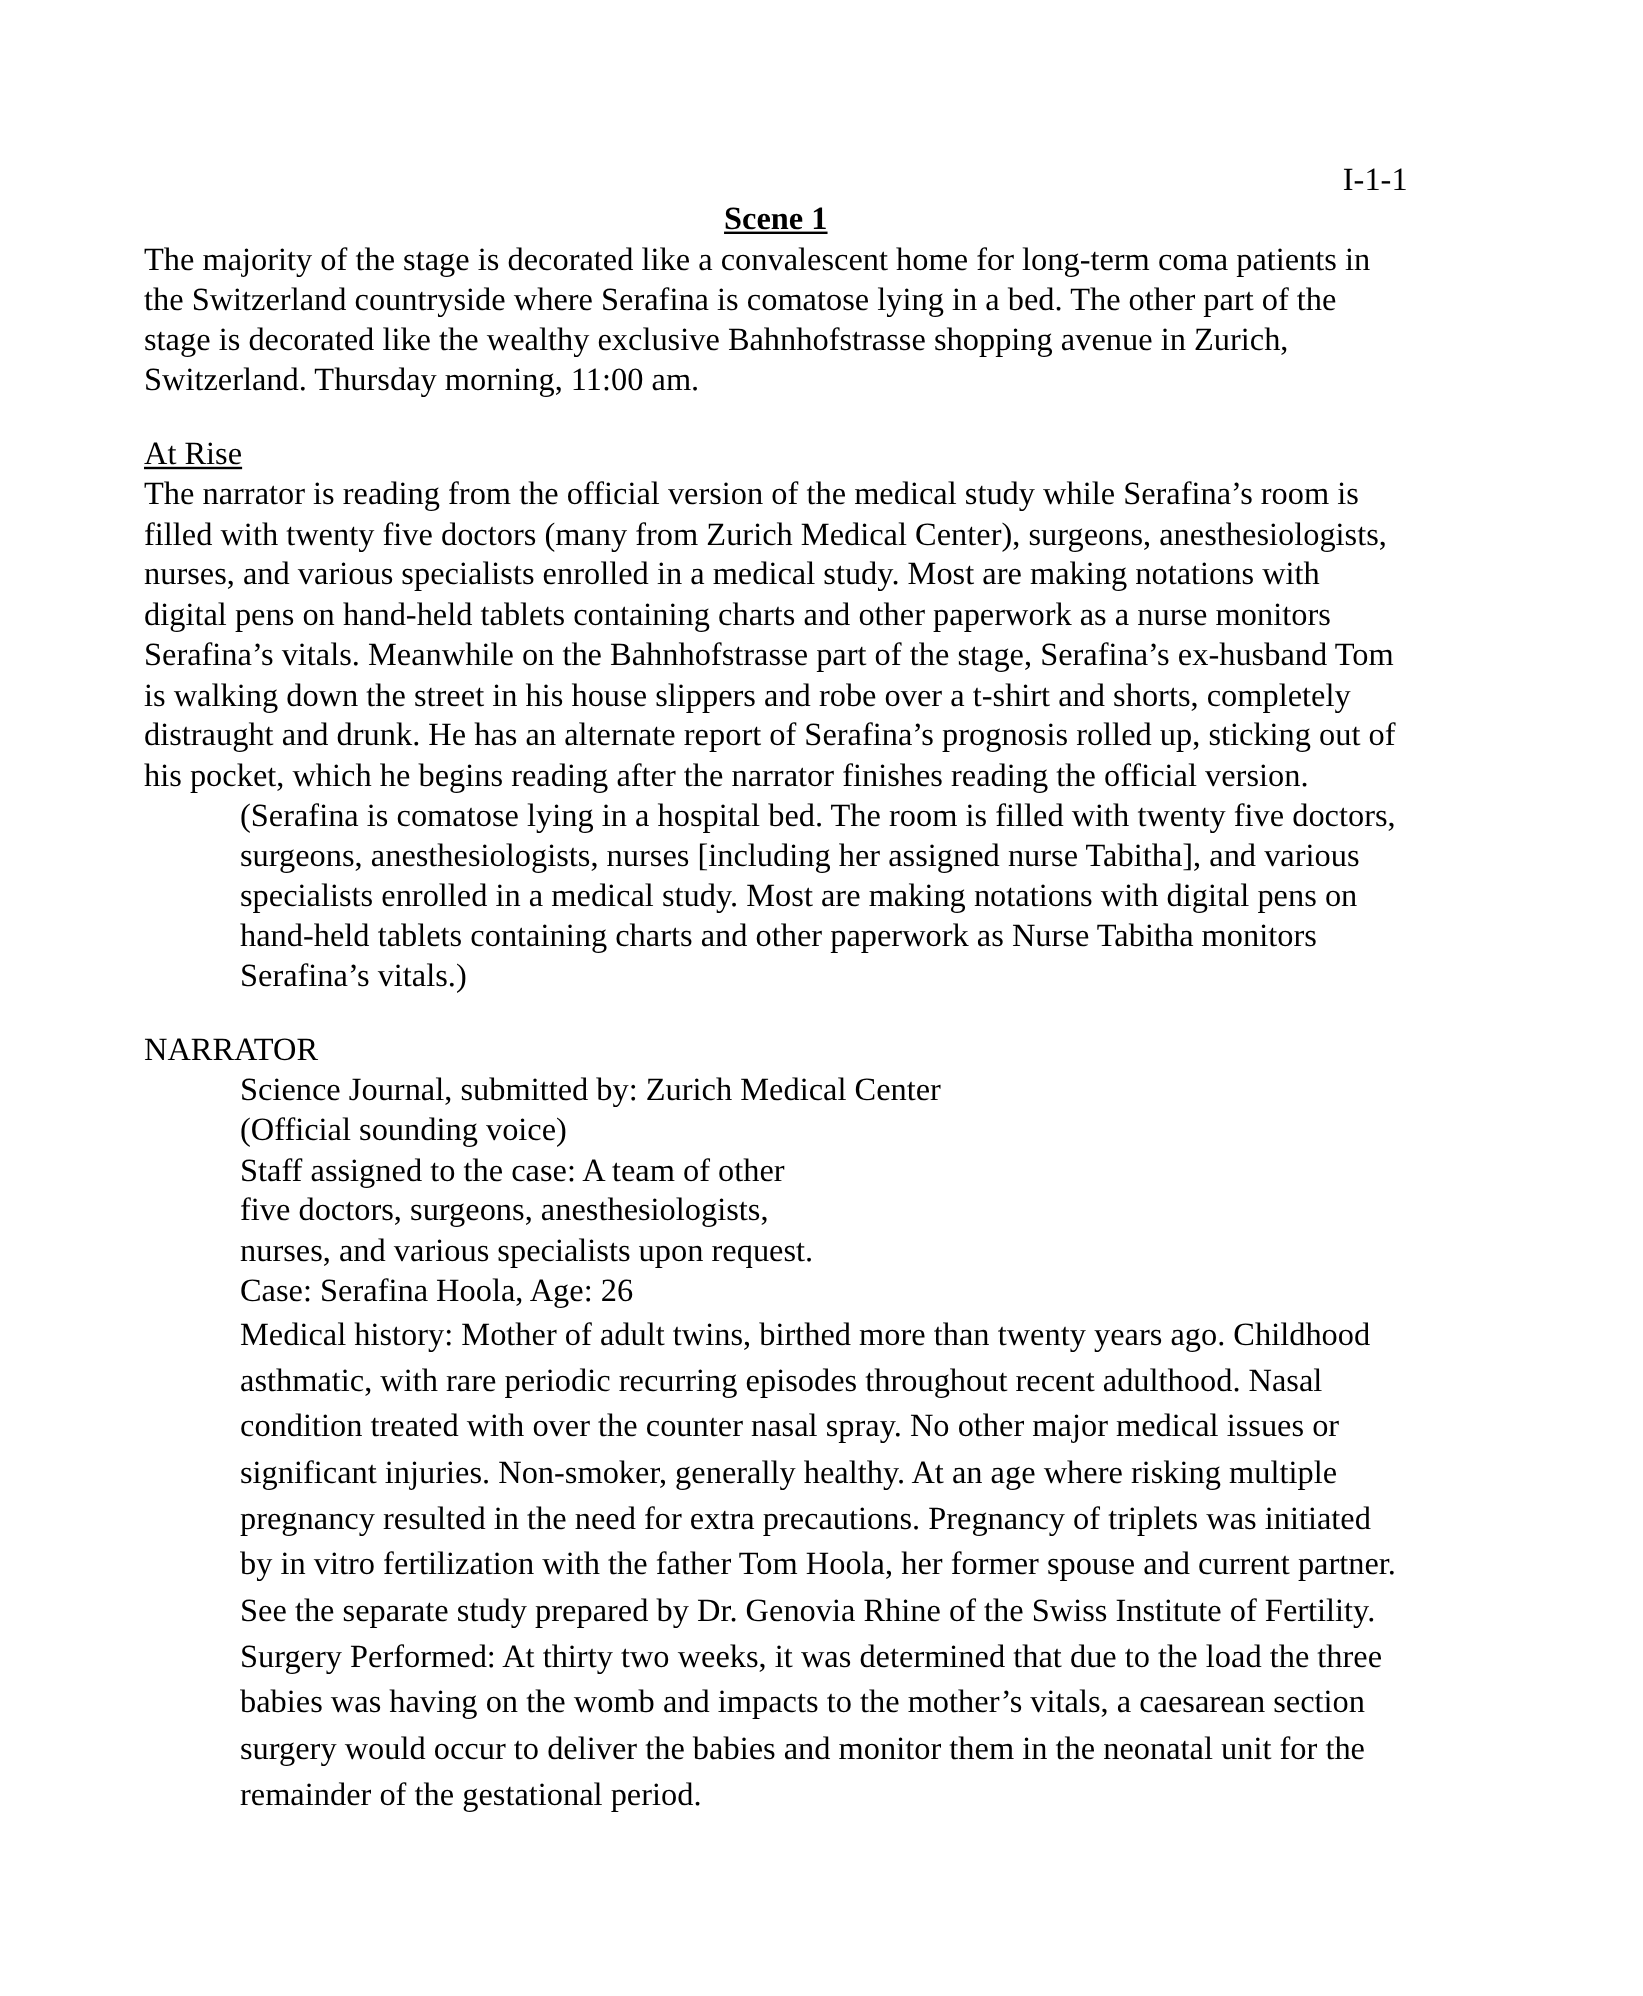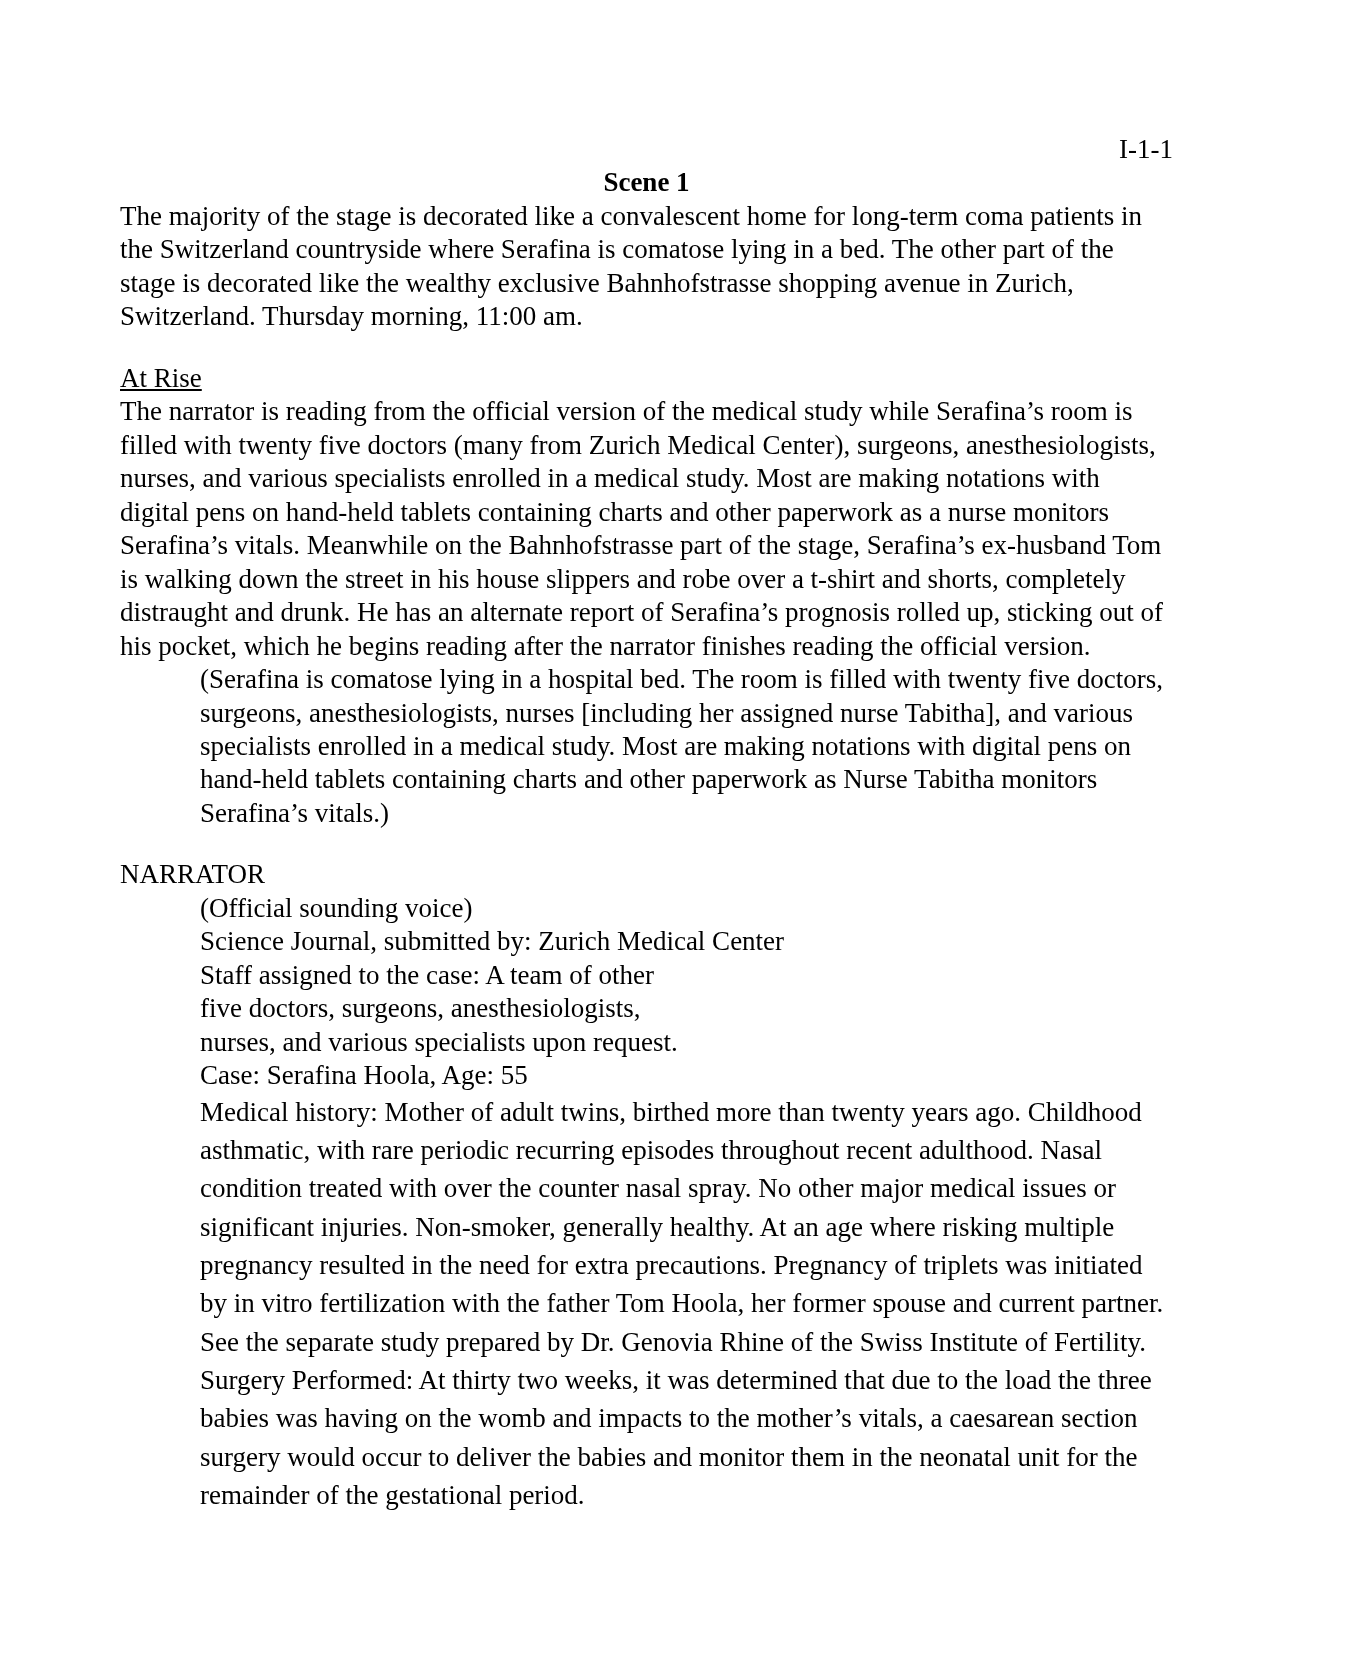--- a/index.html
+++ b/index.html
@@ -30,20 +30,21 @@
   }
   .act-heading {
     text-align: center;
     font-weight: bold;
     text-decoration: underline;
     margin-top: 5px;
   }
   .scene-heading {
     text-align: center;
     font-weight: bold;
+    text-decoration: underline;
   }
   .section-label {
     text-decoration: underline;
   }
   .para {
     margin: 0;
   }
   .gap {
     margin-top: 28px;
   }
@@ -73,22 +74,22 @@
   <div class="section-label gap">At Rise</div>
 
   <p class="para">The narrator is reading from the official version of the medical study while Serafina’s room is filled with twenty five doctors (many from Zurich Medical Center), surgeons, anesthesiologists, nurses, and various specialists enrolled in a medical study. Most are making notations with digital pens on hand-held tablets containing charts and other paperwork as a nurse monitors Serafina’s vitals. Meanwhile on the Bahnhofstrasse part of the stage, Serafina’s ex-husband Tom is walking down the street in his house slippers and robe over a t-shirt and shorts, completely distraught and drunk. He has an alternate report of Serafina’s prognosis rolled up, sticking out of his pocket, which he begins reading after the narrator finishes reading the official version.</p>
 
 
   <p class="para indented">(Serafina is comatose lying in a hospital bed. The room is filled with twenty five doctors, surgeons, anesthesiologists, nurses [including her assigned nurse Tabitha], and various specialists enrolled in a medical study. Most are making notations with digital pens on hand-held tablets containing charts and other paperwork as Nurse Tabitha monitors Serafina’s vitals.)</p>
 
   <div class="gap">NARRATOR</div>
 
   <div class="indented">
+    <div class="speech-line">Science Journal, submitted by: Zurich Medical Center</div>
     <div class="speech-line">(Official sounding voice)</div>
-    <div class="speech-line">Science Journal, submitted by: Zurich Medical Center</div>
     <div class="speech-line">Staff assigned to the case: A team of other</div>
     <div class="speech-line">five doctors, surgeons, anesthesiologists,</div>
     <div class="speech-line">nurses, and various specialists upon request.</div>
-    <div class="speech-line">Case: Serafina Hoola, Age: 55</div>
+    <div class="speech-line">Case: Serafina Hoola, Age: 26</div>
     <p class="para medical">Medical history: Mother of adult twins, birthed more than twenty years ago. Childhood asthmatic, with rare periodic recurring episodes throughout recent adulthood. Nasal condition treated with over the counter nasal spray. No other major medical issues or significant injuries. Non-smoker, generally healthy. At an age where risking multiple pregnancy resulted in the need for extra precautions. Pregnancy of triplets was initiated by in vitro fertilization with the father Tom Hoola, her former spouse and current partner. See the separate study prepared by Dr. Genovia Rhine of the Swiss Institute of Fertility. Surgery Performed: At thirty two weeks, it was determined that due to the load the three babies was having on the womb and impacts to the mother’s vitals, a caesarean section surgery would occur to deliver the babies and monitor them in the neonatal unit for the remainder of the gestational period.</p>
   </div>
 
 </div>
 
 </body></html>

